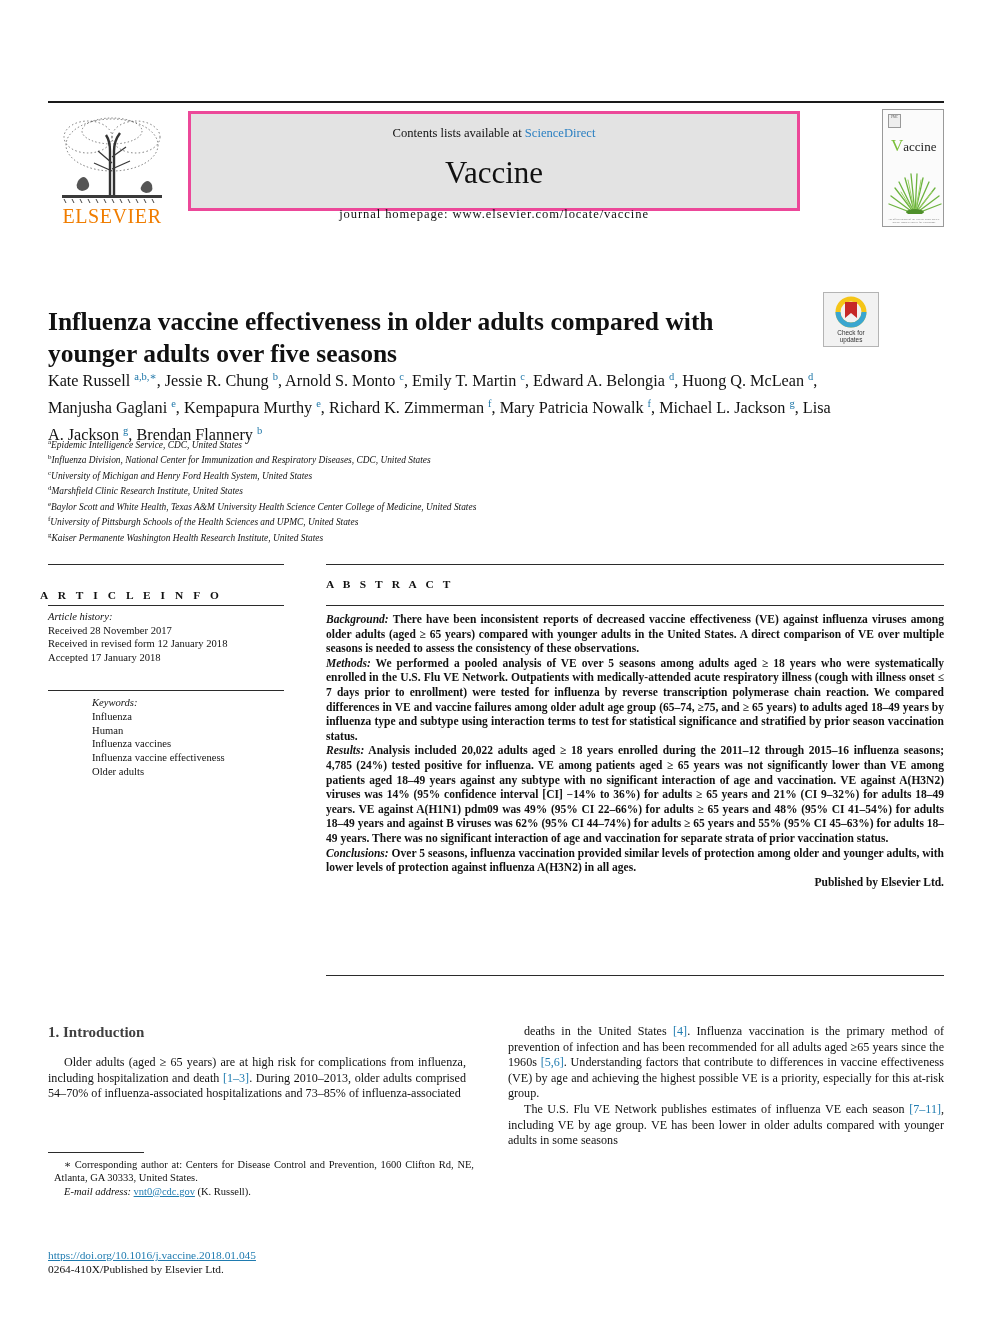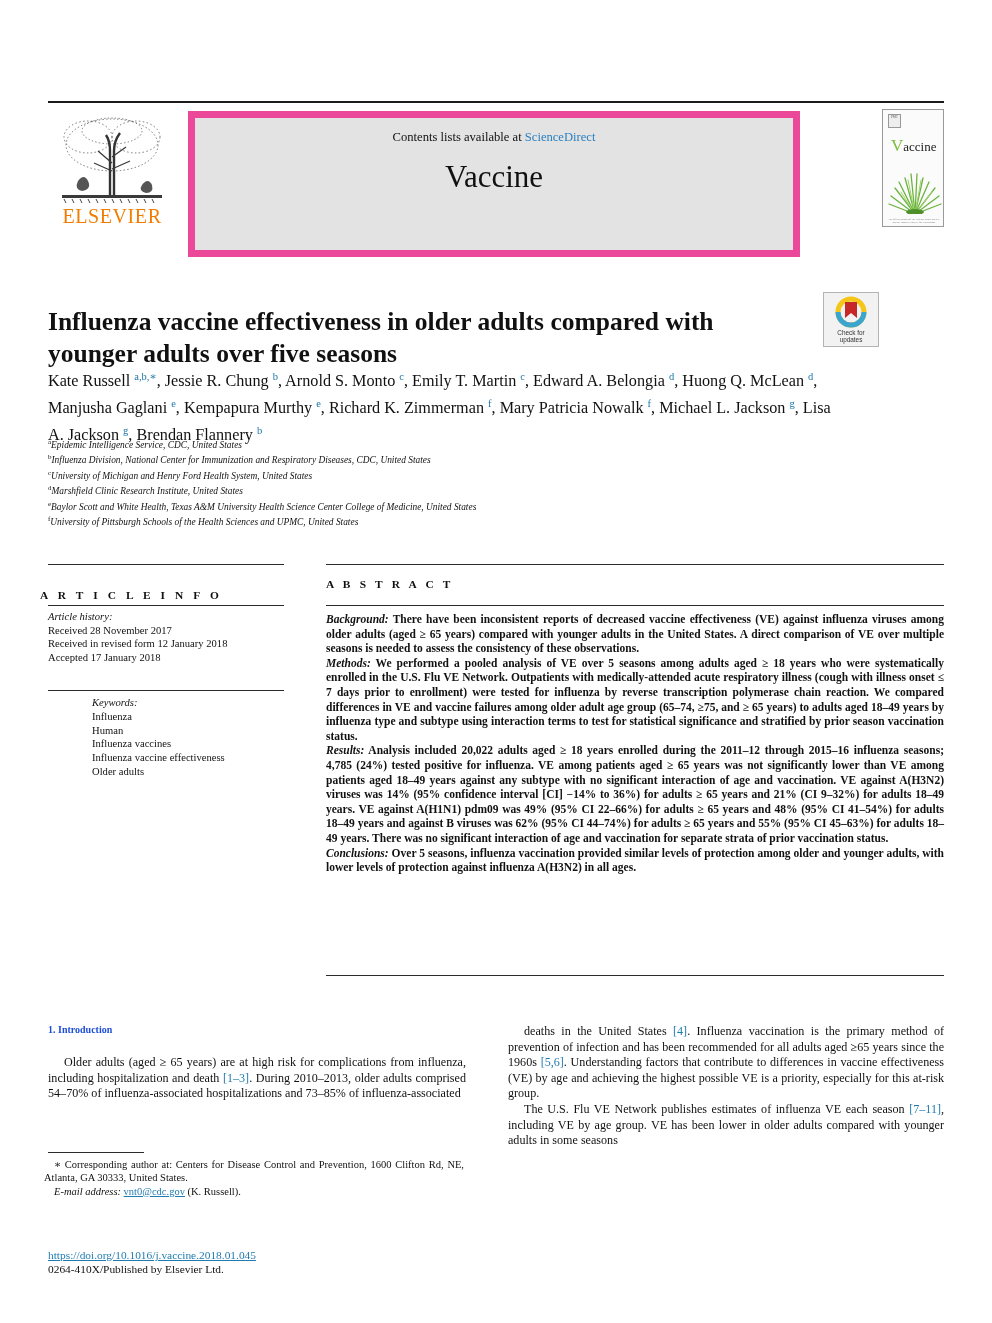--- a/index.html
+++ b/index.html
@@ -35,23 +35,23 @@
   }
   .elsevier-word {
     position: absolute; left: 0; bottom: 1px; width: 128px;
     text-align: center;
     font-family: "Liberation Serif", serif;
     font-size: 20px;
     letter-spacing: .6px;
     color: #f07d00;
   }
   .contents-box {
-    position: absolute; left: 140px; top: 8px; width: 612px; height: 146px;
+    position: absolute; left: 140px; top: 8px; width: 612px; height: 100px;
     background: #e3e3e3;
-    border: 7px solid #ec4899;
+    border: 3px solid #ec4899;
   }
   .contents-line {
     text-align: center; font-size: 12.6px; margin-top: 12px; color: #111;
   }
   .contents-line a { color: #2a7fc1; text-decoration: none; }
   .journal-name {
     text-align: center; font-size: 31px; margin-top: 14px;
     font-family: "Liberation Serif", serif; color: #111;
   }
   .homepage-line {
@@ -159,40 +159,40 @@
   .pub-line { text-align: right; margin-top: 2px; }
 
   .abs-bottom-rule {
     position: absolute; left: 326px; top: 975px; width: 618px;
     border-top: 1.1px solid #2b2b2b;
   }
 
   
   .sec-title {
     position: absolute; left: 48px; top: 1024px;
-    font-size: 10px; font-weight: bold; color: #1d4ed8;
+    font-size: 15px; font-weight: bold; color: #404040;
   }
   .col-left {
     position: absolute; left: 48px; top: 1055px; width: 418px;
     font-size: 12.1px; line-height: 15.6px; text-align: justify; color: #111;
   }
   .col-right {
     position: absolute; left: 508px; top: 1024px; width: 436px;
     font-size: 12.1px; line-height: 15.6px; text-align: justify; color: #111;
   }
   .col-left p, .col-right p { margin: 0; text-indent: 16px; }
   .ref { color: #1f7bb0; }
 
   
   .fn-rule {
     position: absolute; left: 48px; top: 1152px; width: 96px;
     border-top: 1.1px solid #2b2b2b;
   }
   .footnote {
-    position: absolute; left: 44px; top: 1158px; width: 420px;
+    position: absolute; left: 54px; top: 1158px; width: 420px;
     font-size: 10.5px; line-height: 13.4px; text-align: justify; color: #111;
   }
   .footnote .fnp { margin: 0; text-indent: 10px; }
   .footnote .em { font-style: italic; }
   .mail { color: #1f7bb0; }
 
   .doi {
     position: absolute; left: 48px; top: 1248px; width: 420px;
     font-size: 11.4px; line-height: 14px;
   }
@@ -223,20 +223,21 @@
         </g>
       </svg>
       <div class="elsevier-word">ELSEVIER</div>
     </div>
 
     <div class="contents-box">
       <div class="contents-line">
         <span>Contents lists available at </span><a href="#">ScienceDirect</a>
       </div>
       <div class="journal-name">Vaccine</div>
+      <div class="homepage-line">journal homepage: www.elsevier.com/locate/vaccine</div>
     </div>
 
     <div class="cover-thumb">
       <div class="cover-badge">PMC</div>
       <div class="cover-title"><span class="v">V</span><span>accine</span></div>
       <svg class="cover-art" viewBox="0 0 56 52">
         <g stroke="#6db33f" stroke-width="1.3" fill="none" stroke-linecap="round">
           <path d="M28 52 L8 26"></path>
             <path d="M28 52 L12 20"></path>
             <path d="M28 52 L18 16"></path>
@@ -278,20 +279,21 @@
 
   <div class="authors">Kate Russell <sup>a,b,∗</sup>, Jessie R. Chung <sup>b</sup>, Arnold S. Monto <sup>c</sup>, Emily T. Martin <sup>c</sup>, Edward A. Belongia <sup>d</sup>, Huong Q. McLean <sup>d</sup>, Manjusha Gaglani <sup>e</sup>, Kempapura Murthy <sup>e</sup>, Richard K. Zimmerman <sup>f</sup>, Mary Patricia Nowalk <sup>f</sup>, Michael L. Jackson <sup>g</sup>, Lisa A. Jackson <sup>g</sup>, Brendan Flannery <sup>b</sup></div>
 
   <div class="affils">
       <div><sup>a</sup><span>Epidemic Intelligence Service, CDC, United States</span></div>
       <div><sup>b</sup><span>Influenza Division, National Center for Immunization and Respiratory Diseases, CDC, United States</span></div>
       <div><sup>c</sup><span>University of Michigan and Henry Ford Health System, United States</span></div>
       <div><sup>d</sup><span>Marshfield Clinic Research Institute, United States</span></div>
       <div><sup>e</sup><span>Baylor Scott and White Health, Texas A&amp;M University Health Science Center College of Medicine, United States</span></div>
       <div><sup>f</sup><span>University of Pittsburgh Schools of the Health Sciences and UPMC, United States</span></div>
+      <div><sup>g</sup><span>Kaiser Permanente Washington Health Research Institute, United States</span></div>
     </div>
 
   <div class="sec-rule-left"></div>
   <div class="sec-rule-right"></div>
   <div class="info-head">A R T I C L E   I N F O</div>
   <div class="abs-head">A B S T R A C T</div>
   <div class="info-rule2"></div>
   <div class="abs-rule2"></div>
 
   <div class="history">
@@ -309,20 +311,21 @@
     <div>Influenza vaccines</div>
     <div>Influenza vaccine effectiveness</div>
     <div>Older adults</div>
   </div>
 
   <div class="abstract">
     <p><span class="lead">Background:</span><span> There have been inconsistent reports of decreased vaccine effectiveness (VE) against influenza viruses among older adults (aged ≥ 65 years) compared with younger adults in the United States. A direct comparison of VE over multiple seasons is needed to assess the consistency of these observations.</span></p>
     <p><span class="lead">Methods:</span><span> We performed a pooled analysis of VE over 5 seasons among adults aged ≥ 18 years who were systematically enrolled in the U.S. Flu VE Network. Outpatients with medically-attended acute respiratory illness (cough with illness onset ≤ 7 days prior to enrollment) were tested for influenza by reverse transcription polymerase chain reaction. We compared differences in VE and vaccine failures among older adult age group (65–74, ≥75, and ≥ 65 years) to adults aged 18–49 years by influenza type and subtype using interaction terms to test for statistical significance and stratified by prior season vaccination status.</span></p>
     <p><span class="lead">Results:</span><span> Analysis included 20,022 adults aged ≥ 18 years enrolled during the 2011–12 through 2015–16 influenza seasons; 4,785 (24%) tested positive for influenza. VE among patients aged ≥ 65 years was not significantly lower than VE among patients aged 18–49 years against any subtype with no significant interaction of age and vaccination. VE against A(H3N2) viruses was 14% (95% confidence interval [CI] −14% to 36%) for adults ≥ 65 years and 21% (CI 9–32%) for adults 18–49 years. VE against A(H1N1) pdm09 was 49% (95% CI 22–66%) for adults ≥ 65 years and 48% (95% CI 41–54%) for adults 18–49 years and against B viruses was 62% (95% CI 44–74%) for adults ≥ 65 years and 55% (95% CI 45–63%) for adults 18–49 years. There was no significant interaction of age and vaccination for separate strata of prior vaccination status.</span></p>
     <p><span class="lead">Conclusions:</span><span> Over 5 seasons, influenza vaccination provided similar levels of protection among older and younger adults, with lower levels of protection against influenza A(H3N2) in all ages.</span></p>
+    <p class="pub-line">Published by Elsevier Ltd.</p>
   </div>
 
   <div class="abs-bottom-rule"></div>
 
   <div class="sec-title">1. Introduction</div>
 
   <div class="col-left">
     <p>Older adults (aged ≥ 65 years) are at high risk for complications from influenza, including hospitalization and death <span class="ref">[1–3]</span>. During 2010–2013, older adults comprised 54–70% of influenza-associated hospitalizations and 73–85% of influenza-associated</p>
   </div>
 

